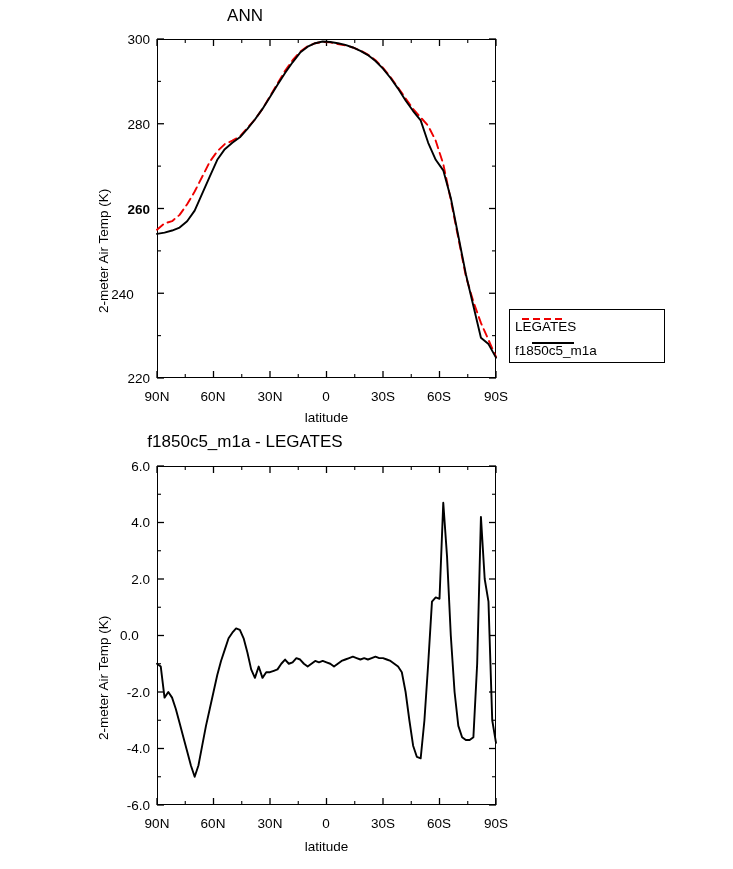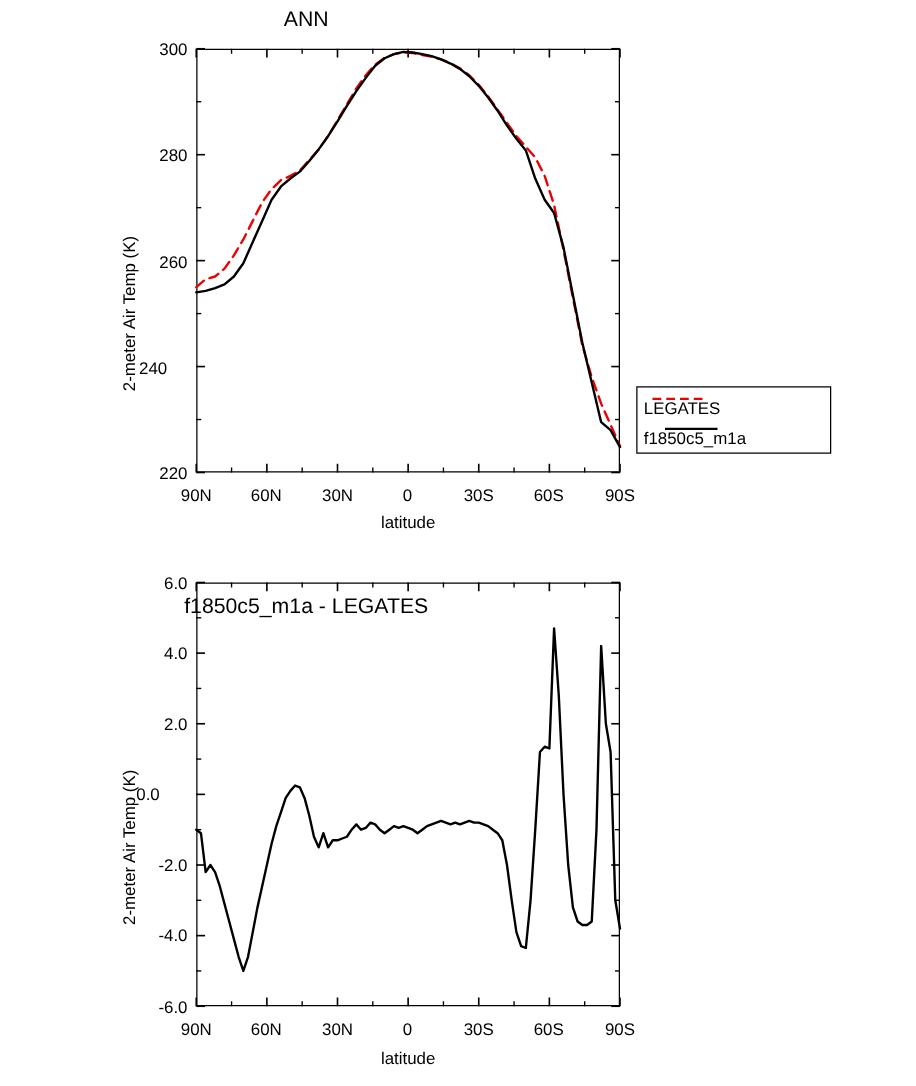--- a/index.html
+++ b/index.html
@@ -97,21 +97,21 @@
 <div class="panel" id="panel-top">
 
   <div class="chart-title" style="left:0; top:6px; width:490px;">ANN</div>
 
   <div class="plot-frame" style="left:157px; top:39px; width:339px; height:339px;"></div>
 
   <div class="ytitle" style="left:96px; top:313px;">2-meter Air Temp (K)</div>
 
   <div class="axis-label" style="left:117px; top:32px; width:33px; text-align:right;">300</div>
   <div class="axis-label" style="left:117px; top:117px; width:33px; text-align:right;">280</div>
-  <div class="axis-label" style="left:117px; top:202px; width:33px; text-align:right;">260</div>
+  <div class="axis-label" style="left:117px; top:202px; width:33px; text-align:right;font-weight:bold;">260</div>
   <div class="axis-label" style="left:106px; top:287px; width:33px; text-align:center;">240</div>
   <div class="axis-label" style="left:117px; top:371px; width:33px; text-align:right;">220</div>
 
   <div class="axis-label" style="left:137px; top:389px; width:40px; text-align:center;">90N</div>
   <div class="axis-label" style="left:193px; top:389px; width:40px; text-align:center;">60N</div>
   <div class="axis-label" style="left:250px; top:389px; width:40px; text-align:center;">30N</div>
   <div class="axis-label" style="left:306px; top:389px; width:40px; text-align:center;">0</div>
   <div class="axis-label" style="left:363px; top:389px; width:40px; text-align:center;">30S</div>
   <div class="axis-label" style="left:419px; top:389px; width:40px; text-align:center;">60S</div>
   <div class="axis-label" style="left:476px; top:389px; width:40px; text-align:center;">90S</div>
@@ -182,30 +182,30 @@
       <svg width="42" height="4" style="position:absolute; left:0; top:0;">
         <line x1="0" y1="2" x2="42" y2="2" stroke="#000000" stroke-width="1.8"></line>
       </svg>
     </span>
     <span class="legend-label">f1850c5_m1a</span>
   </div>
 </div>
 
 <div class="panel" id="panel-bottom">
 
-  <div class="chart-title" style="left:0; top:2px; width:490px;margin-top:43px;">f1850c5_m1a - LEGATES</div>
+  <div class="chart-title" style="left:0; top:2px; width:490px;">f1850c5_m1a - LEGATES</div>
 
   <div class="plot-frame" style="left:157px; top:36px; width:339px; height:339px;"></div>
 
   <div class="ytitle" style="left:96px; top:310px;">2-meter Air Temp (K)</div>
 
   <div class="axis-label" style="left:109px; top:29px; width:41px; text-align:right;">6.0</div>
   <div class="axis-label" style="left:109px; top:85px; width:41px; text-align:right;">4.0</div>
   <div class="axis-label" style="left:109px; top:142px; width:41px; text-align:right;">2.0</div>
-  <div class="axis-label" style="left:109px; top:198px; width:41px; text-align:left;">0.0</div>
+  <div class="axis-label" style="left:109px; top:198px; width:41px; text-align:center;">0.0</div>
   <div class="axis-label" style="left:109px; top:255px; width:41px; text-align:right;">-2.0</div>
   <div class="axis-label" style="left:109px; top:311px; width:41px; text-align:right;">-4.0</div>
   <div class="axis-label" style="left:109px; top:368px; width:41px; text-align:right;">-6.0</div>
 
   <div class="axis-label" style="left:137px; top:386px; width:40px; text-align:center;">90N</div>
   <div class="axis-label" style="left:193px; top:386px; width:40px; text-align:center;">60N</div>
   <div class="axis-label" style="left:250px; top:386px; width:40px; text-align:center;">30N</div>
   <div class="axis-label" style="left:306px; top:386px; width:40px; text-align:center;">0</div>
   <div class="axis-label" style="left:363px; top:386px; width:40px; text-align:center;">30S</div>
   <div class="axis-label" style="left:419px; top:386px; width:40px; text-align:center;">60S</div>

